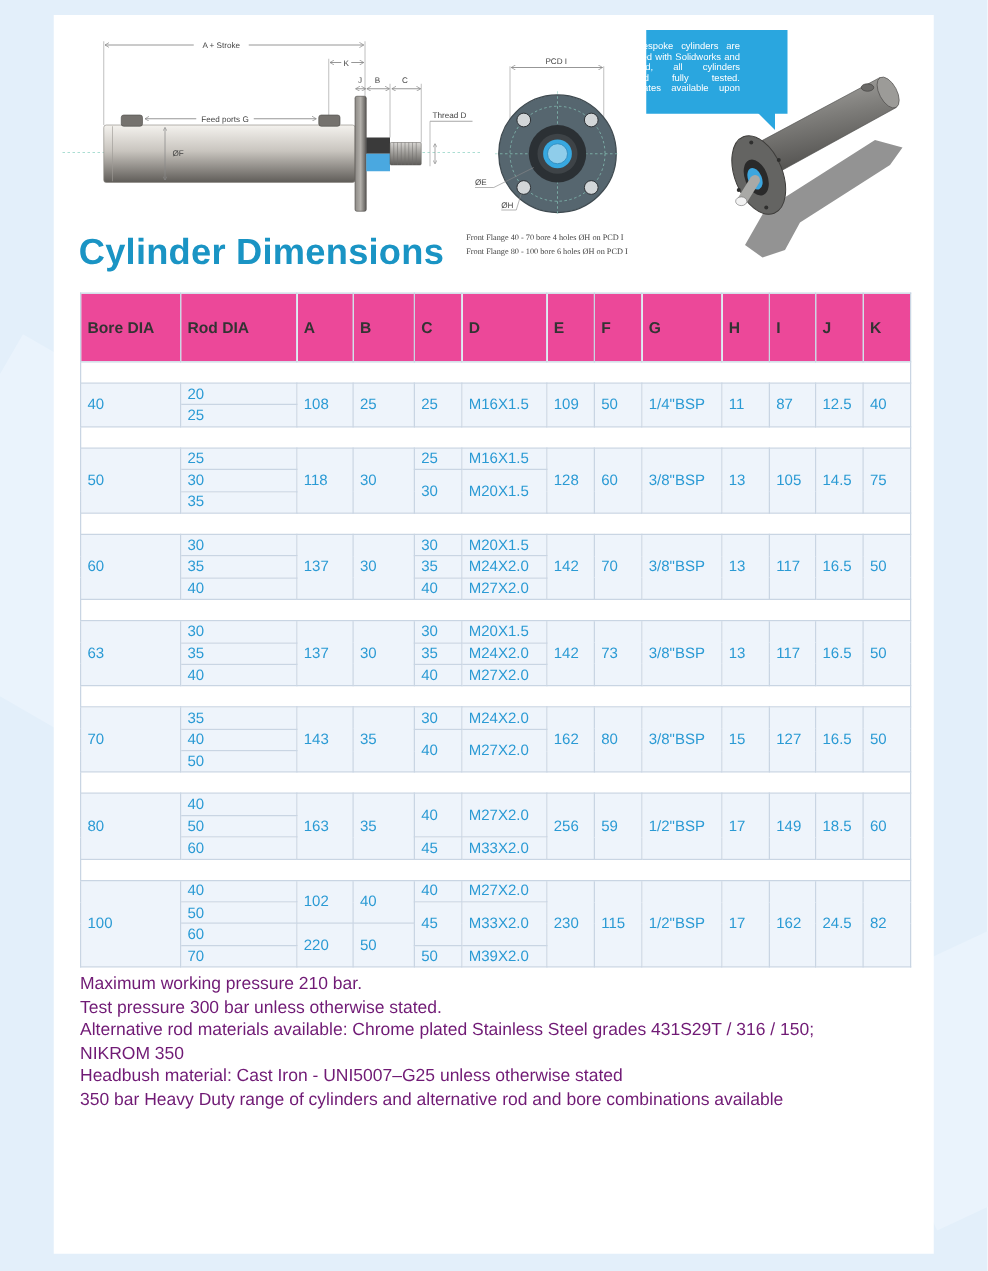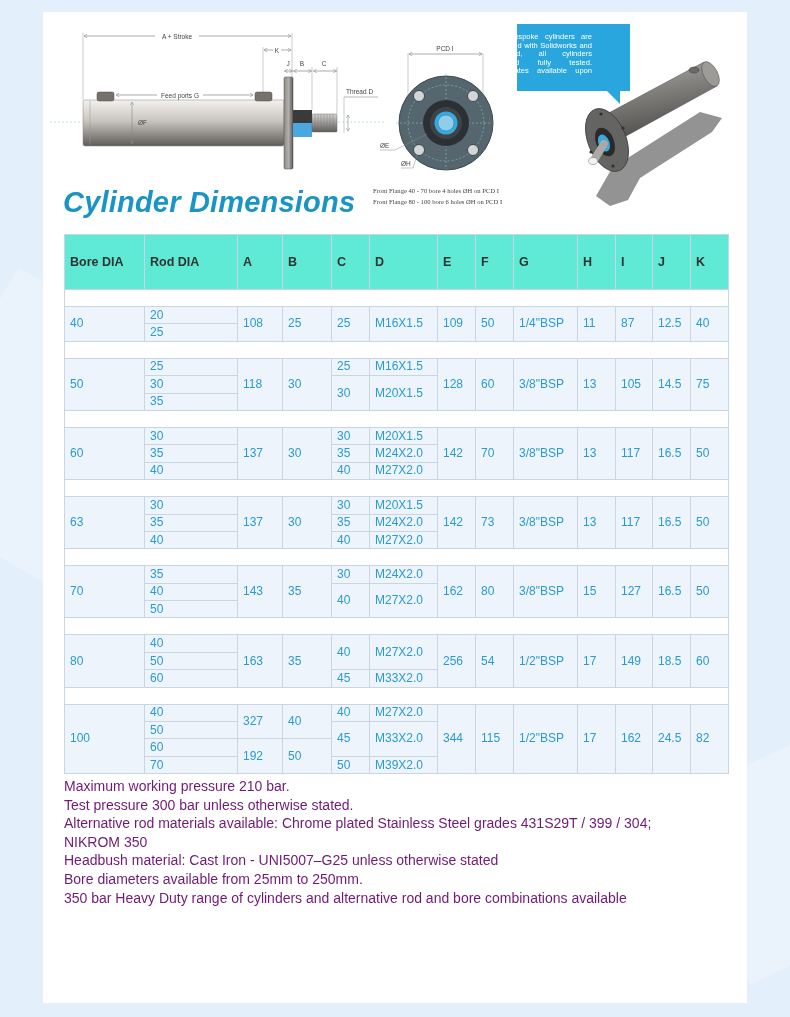--- a/index.html
+++ b/index.html
@@ -16,38 +16,38 @@
     }
     svg.drawings { position: absolute; left: 0; top: 0; }
     .callout-text {
       position: absolute; left: 491px; top: 33px; width: 101px;
       color: #ffffff; font-size: 7.55px; line-height: 8.6px; text-align: justify;
       font-family: Liberation Sans, sans-serif;
     }
     .title {
       position: absolute; left: 63px; top: 186px;
       font-size: 29px; font-weight: bold; color: #1a94c4;
-      letter-spacing: 0.2px; white-space: nowrap; font-style: italic;
+      letter-spacing: 0.2px; white-space: nowrap;
     }
     .flange-notes {
       position: absolute; left: 373px; top: 185px;
       font-size: 6.6px; line-height: 11px; color: #444;
       font-family: "Liberation Serif", serif; white-space: nowrap;
     }
     table.dims {
       position: absolute; left: 64px; top: 234px; width: 664px;
       border-collapse: collapse; table-layout: fixed;
       font-size: 12px;
     }
     table.dims th, table.dims td {
       border: 1px solid #c9d5e3; padding: 0 0 0 5px;
       text-align: left; vertical-align: middle; overflow: hidden; white-space: nowrap;
     }
     table.dims th {
-      height: 54px; background: #5eead4; color: #333;
+      height: 54px; background: #ec4899; color: #333;
       font-weight: bold; font-size: 12.5px;
     }
     table.dims tr.spacer td { height: 16px; background: #ffffff; padding: 0; }
     table.dims tr.sub td {
       height: 16.4px; background: #eef4fb; color: #2a9ad4; line-height: 15px;
     }
     .notes {
       position: absolute; left: 64px; top: 777px;
       font-size: 14px; line-height: 18.6px; color: #701a75; white-space: nowrap;
     }
@@ -375,72 +375,71 @@
         <td colspan="13"></td>
       </tr>
       <tr class="sub">
         <td rowspan="3">80</td>
         <td>40</td>
         <td rowspan="3">163</td>
         <td rowspan="3">35</td>
         <td rowspan="2">40</td>
         <td rowspan="2">M27X2.0</td>
         <td rowspan="3">256</td>
-        <td rowspan="3">54</td>
+        <td rowspan="3">59</td>
         <td rowspan="3">1/2"BSP</td>
         <td rowspan="3">17</td>
         <td rowspan="3">149</td>
         <td rowspan="3">18.5</td>
         <td rowspan="3">60</td>
       </tr>
       <tr class="sub">
         <td>50</td>
       </tr>
       <tr class="sub">
         <td>60</td>
         <td>45</td>
         <td>M33X2.0</td>
       </tr>
       <tr class="spacer">
         <td colspan="13"></td>
       </tr>
       <tr class="sub">
         <td rowspan="4">100</td>
         <td>40</td>
-        <td rowspan="2">327</td>
+        <td rowspan="2">102</td>
         <td rowspan="2">40</td>
         <td>40</td>
         <td>M27X2.0</td>
-        <td rowspan="4">344</td>
+        <td rowspan="4">230</td>
         <td rowspan="4">115</td>
         <td rowspan="4">1/2"BSP</td>
         <td rowspan="4">17</td>
         <td rowspan="4">162</td>
         <td rowspan="4">24.5</td>
         <td rowspan="4">82</td>
       </tr>
       <tr class="sub">
         <td>50</td>
         <td rowspan="2">45</td>
         <td rowspan="2">M33X2.0</td>
       </tr>
       <tr class="sub">
         <td>60</td>
-        <td rowspan="2">192</td>
+        <td rowspan="2">220</td>
         <td rowspan="2">50</td>
       </tr>
       <tr class="sub">
         <td>70</td>
         <td>50</td>
         <td>M39X2.0</td>
       </tr>
     </tbody>
 </table>
 
 <div class="notes">
   <div>Maximum working pressure 210 bar.</div>
   <div>Test pressure 300 bar unless otherwise stated.</div>
-  <div>Alternative rod materials available: Chrome plated Stainless Steel grades 431S29T / 399 / 304;</div>
+  <div>Alternative rod materials available: Chrome plated Stainless Steel grades 431S29T / 316 / 150;</div>
   <div>NIKROM 350</div>
   <div>Headbush material: Cast Iron - UNI5007–G25 unless otherwise stated</div>
-  <div>Bore diameters available from 25mm to 250mm.</div>
   <div>350 bar Heavy Duty range of cylinders and alternative rod and bore combinations available</div>
 </div>
 
 </body></html>

